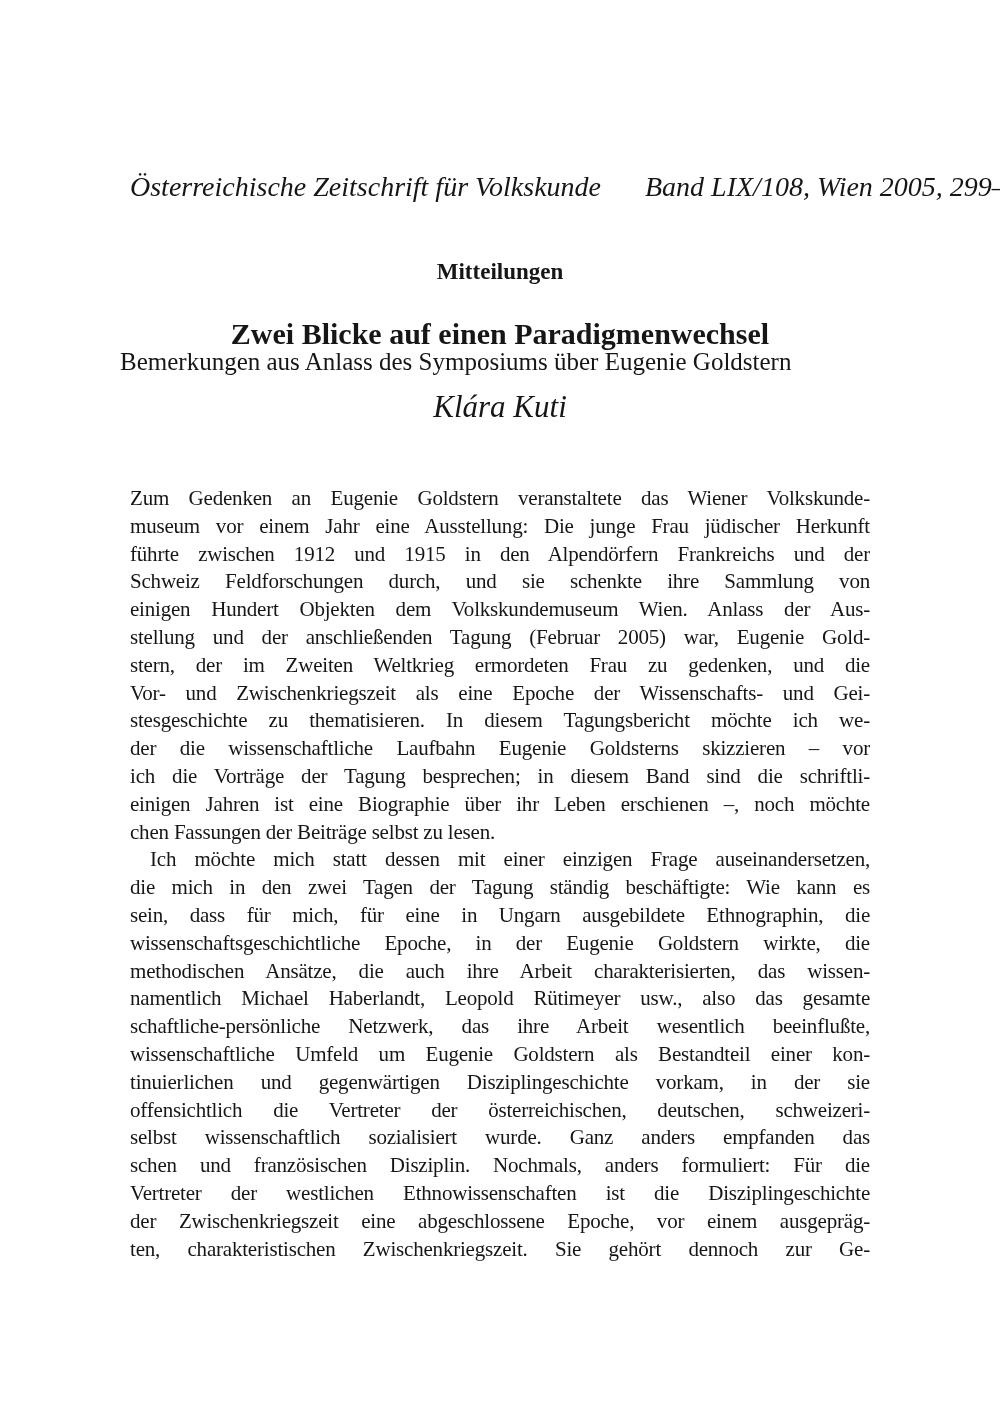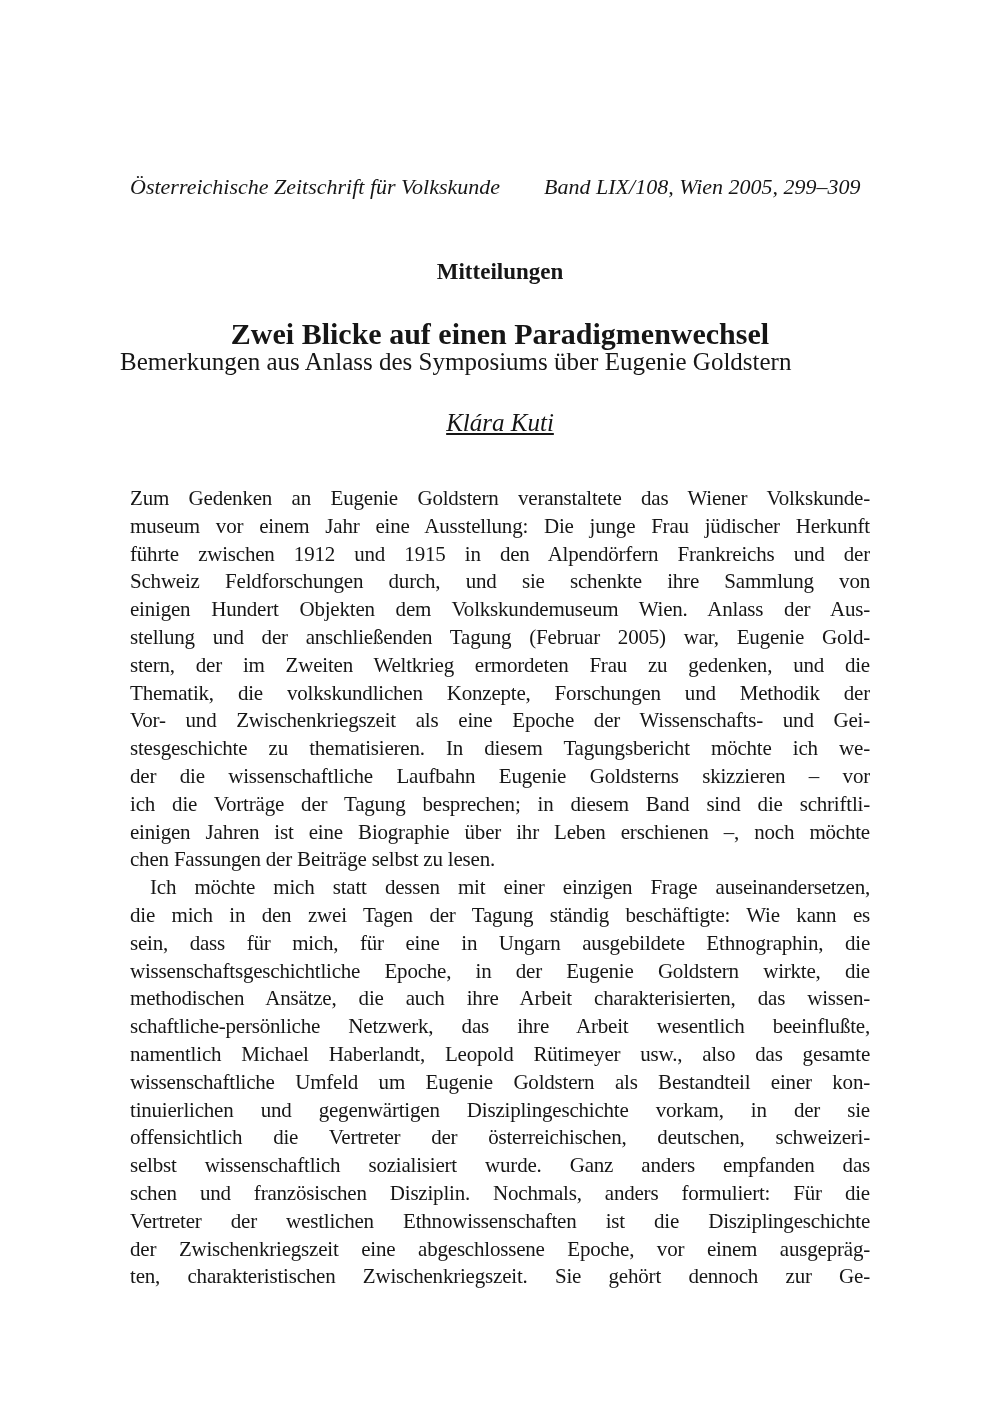--- a/index.html
+++ b/index.html
@@ -13,21 +13,21 @@
     overflow: hidden;
   }
   .running-head {
     position: absolute;
     left: 130px;
     top: 174px;
     width: 740px;
     display: flex;
     align-items: baseline;
     font-style: italic;
-    font-size: 22px;
+    font-size: 28px;
     line-height: 26px;
     white-space: nowrap;
     gap: 44px;
   }
   .section-title {
     position: absolute;
     left: 130px;
     top: 255px;
     width: 740px;
     text-align: center;
@@ -51,27 +51,26 @@
     top: 347px;
     width: 760px;
     font-weight: normal;
     font-size: 25px;
     line-height: 30px;
     white-space: nowrap;
   }
   .article-author {
     position: absolute;
     left: 130px;
-    top: 408px;
+    top: 392px;
     width: 740px;
     text-align: center;
     font-style: italic;
-    font-size: 25px;
+    font-size: 31px;
     line-height: 30px;
-    text-decoration: underline;
   }
   .article-body {
     position: absolute;
     left: 130px;
     top: 485px;
     width: 740px;
     font-size: 21px;
     letter-spacing: -0.2px;
   }
   .bline {
@@ -103,34 +102,33 @@
   <div class="article-author">Klára Kuti</div>
 
   <div class="article-body">
       <div class="bline">Zum Gedenken an Eugenie Goldstern veranstaltete das Wiener Volkskunde-</div>
       <div class="bline">museum vor einem Jahr eine Ausstellung: Die junge Frau jüdischer Herkunft</div>
       <div class="bline">führte zwischen 1912 und 1915 in den Alpendörfern Frankreichs und der</div>
       <div class="bline">Schweiz Feldforschungen durch, und sie schenkte ihre Sammlung von</div>
       <div class="bline">einigen Hundert Objekten dem Volkskundemuseum Wien. Anlass der Aus-</div>
       <div class="bline">stellung und der anschließenden Tagung (Februar 2005) war, Eugenie Gold-</div>
       <div class="bline">stern, der im Zweiten Weltkrieg ermordeten Frau zu gedenken, und die</div>
-      <div class="bline">Thematik, die volkskundlichen Konzepte, Forschungen und Methodik der</div>
       <div class="bline">Vor- und Zwischenkriegszeit als eine Epoche der Wissenschafts- und Gei-</div>
       <div class="bline">stesgeschichte zu thematisieren. In diesem Tagungsbericht möchte ich we-</div>
       <div class="bline">der die wissenschaftliche Laufbahn Eugenie Goldsterns skizzieren – vor</div>
       <div class="bline">ich die Vorträge der Tagung besprechen; in diesem Band sind die schriftli-</div>
       <div class="bline">einigen Jahren ist eine Biographie über ihr Leben erschienen –, noch möchte</div>
       <div class="bline flush">chen Fassungen der Beiträge selbst zu lesen.</div>
       <div class="bline indent">Ich möchte mich statt dessen mit einer einzigen Frage auseinandersetzen,</div>
       <div class="bline">die mich in den zwei Tagen der Tagung ständig beschäftigte: Wie kann es</div>
       <div class="bline">sein, dass für mich, für eine in Ungarn ausgebildete Ethnographin, die</div>
       <div class="bline">wissenschaftsgeschichtliche Epoche, in der Eugenie Goldstern wirkte, die</div>
       <div class="bline">methodischen Ansätze, die auch ihre Arbeit charakterisierten, das wissen-</div>
+      <div class="bline">namentlich Michael Haberlandt, Leopold Rütimeyer usw., also das gesamte</div>
       <div class="bline">schaftliche-persönliche Netzwerk, das ihre Arbeit wesentlich beeinflußte,</div>
-      <div class="bline">namentlich Michael Haberlandt, Leopold Rütimeyer usw., also das gesamte</div>
       <div class="bline">wissenschaftliche Umfeld um Eugenie Goldstern als Bestandteil einer kon-</div>
       <div class="bline">tinuierlichen und gegenwärtigen Disziplingeschichte vorkam, in der sie</div>
       <div class="bline">offensichtlich die Vertreter der österreichischen, deutschen, schweizeri-</div>
       <div class="bline">selbst wissenschaftlich sozialisiert wurde. Ganz anders empfanden das</div>
       <div class="bline">schen und französischen Disziplin. Nochmals, anders formuliert: Für die</div>
       <div class="bline">Vertreter der westlichen Ethnowissenschaften ist die Disziplingeschichte</div>
       <div class="bline">der Zwischenkriegszeit eine abgeschlossene Epoche, vor einem ausgepräg-</div>
       <div class="bline">ten, charakteristischen Zwischenkriegszeit. Sie gehört dennoch zur Ge-</div>
     </div>
 

